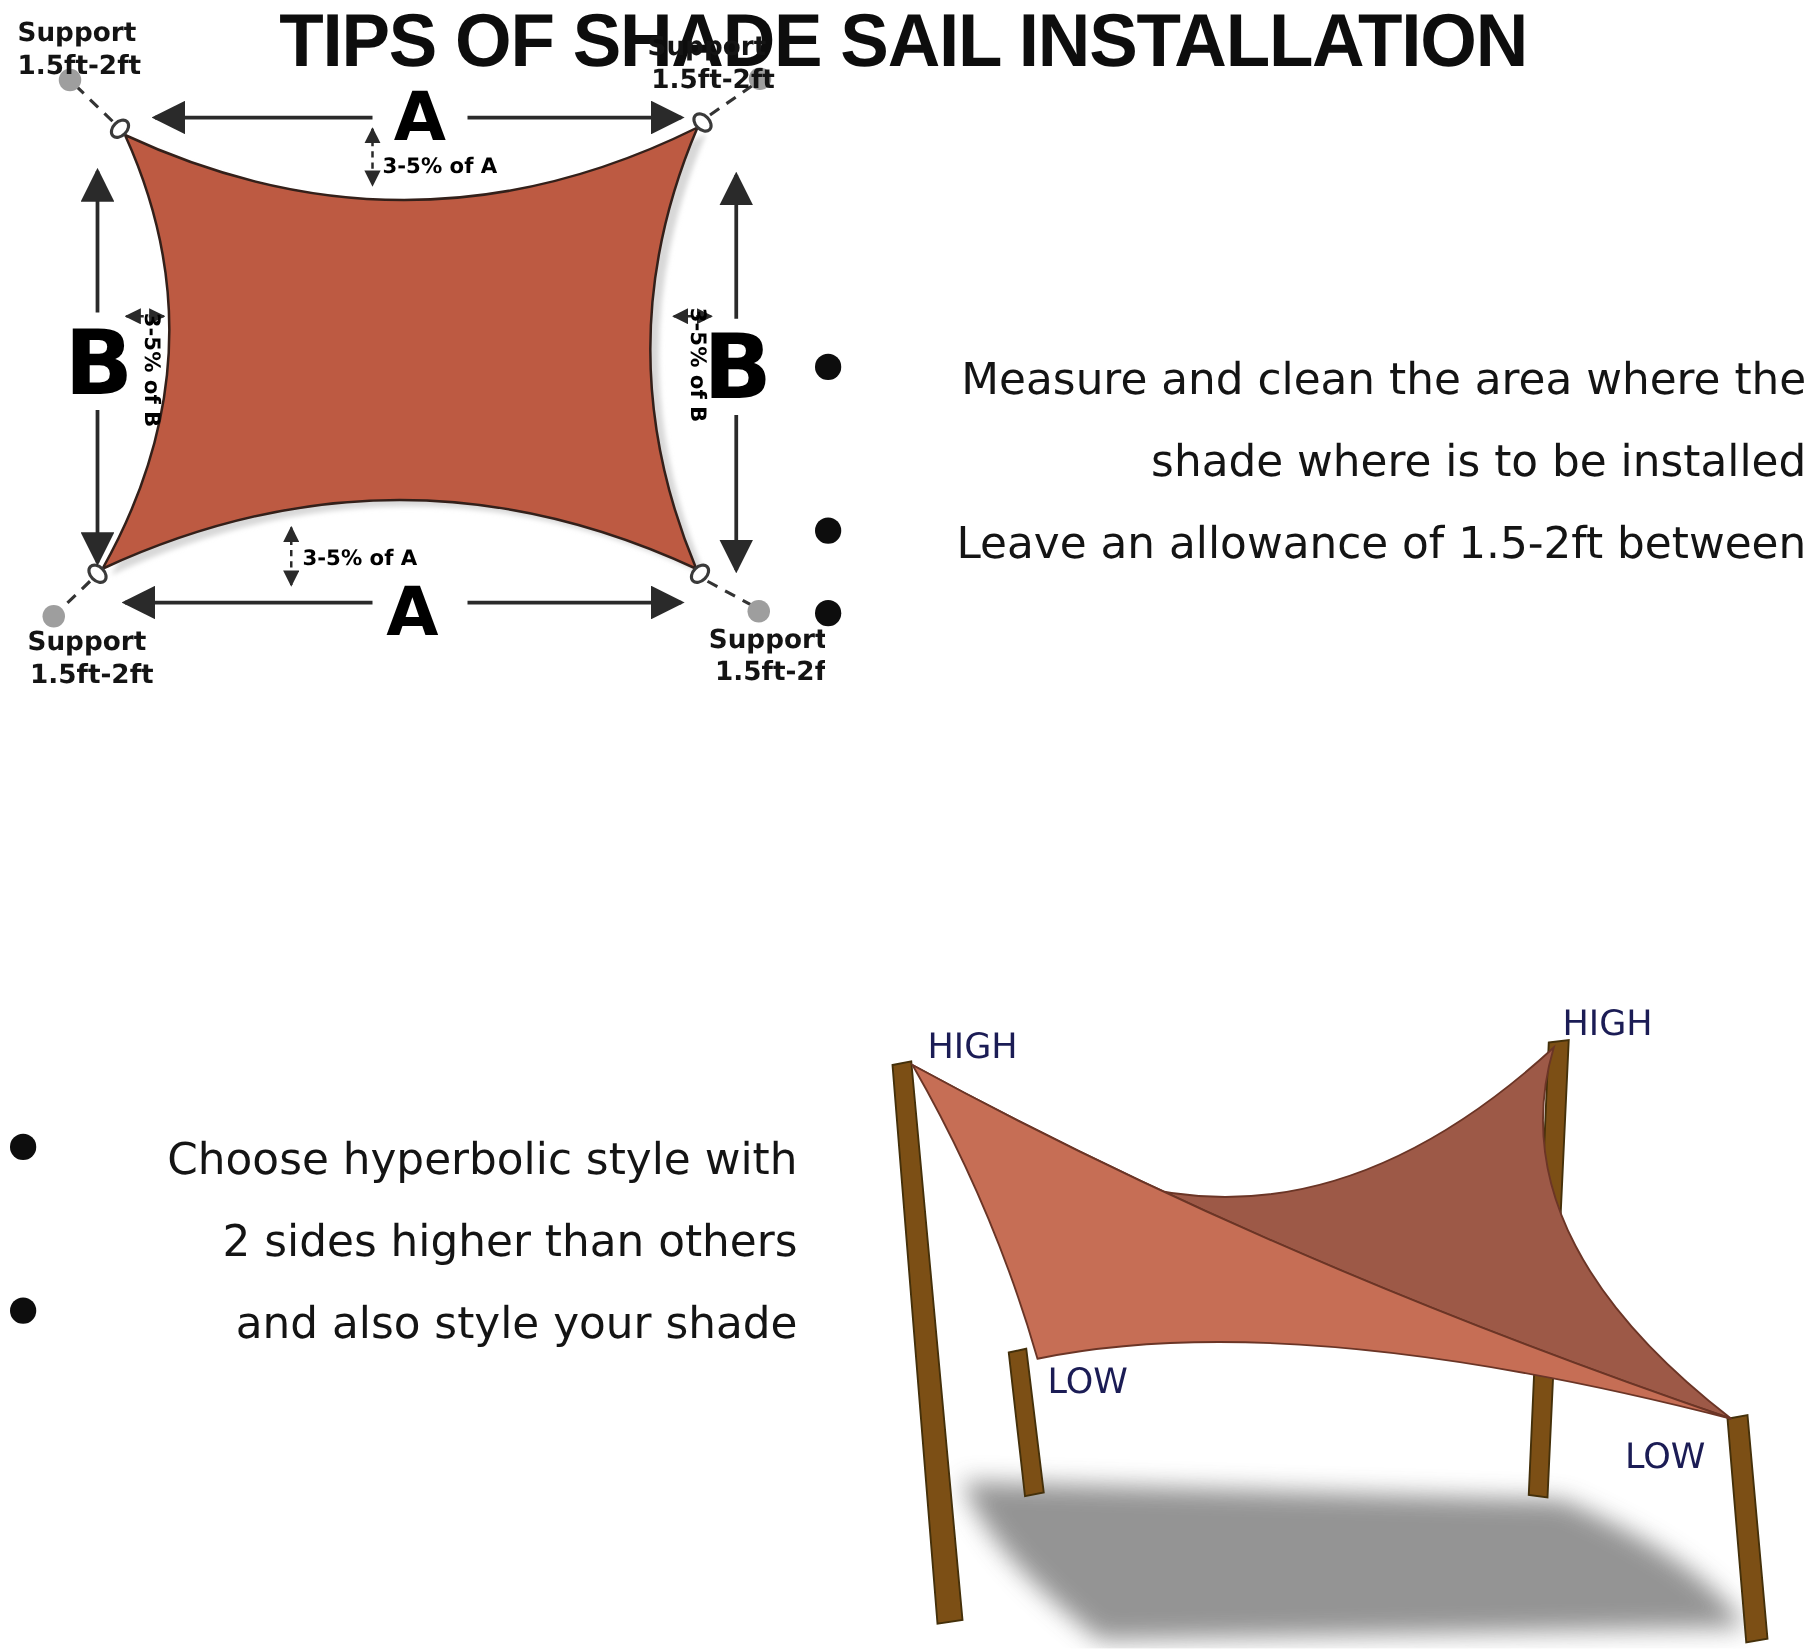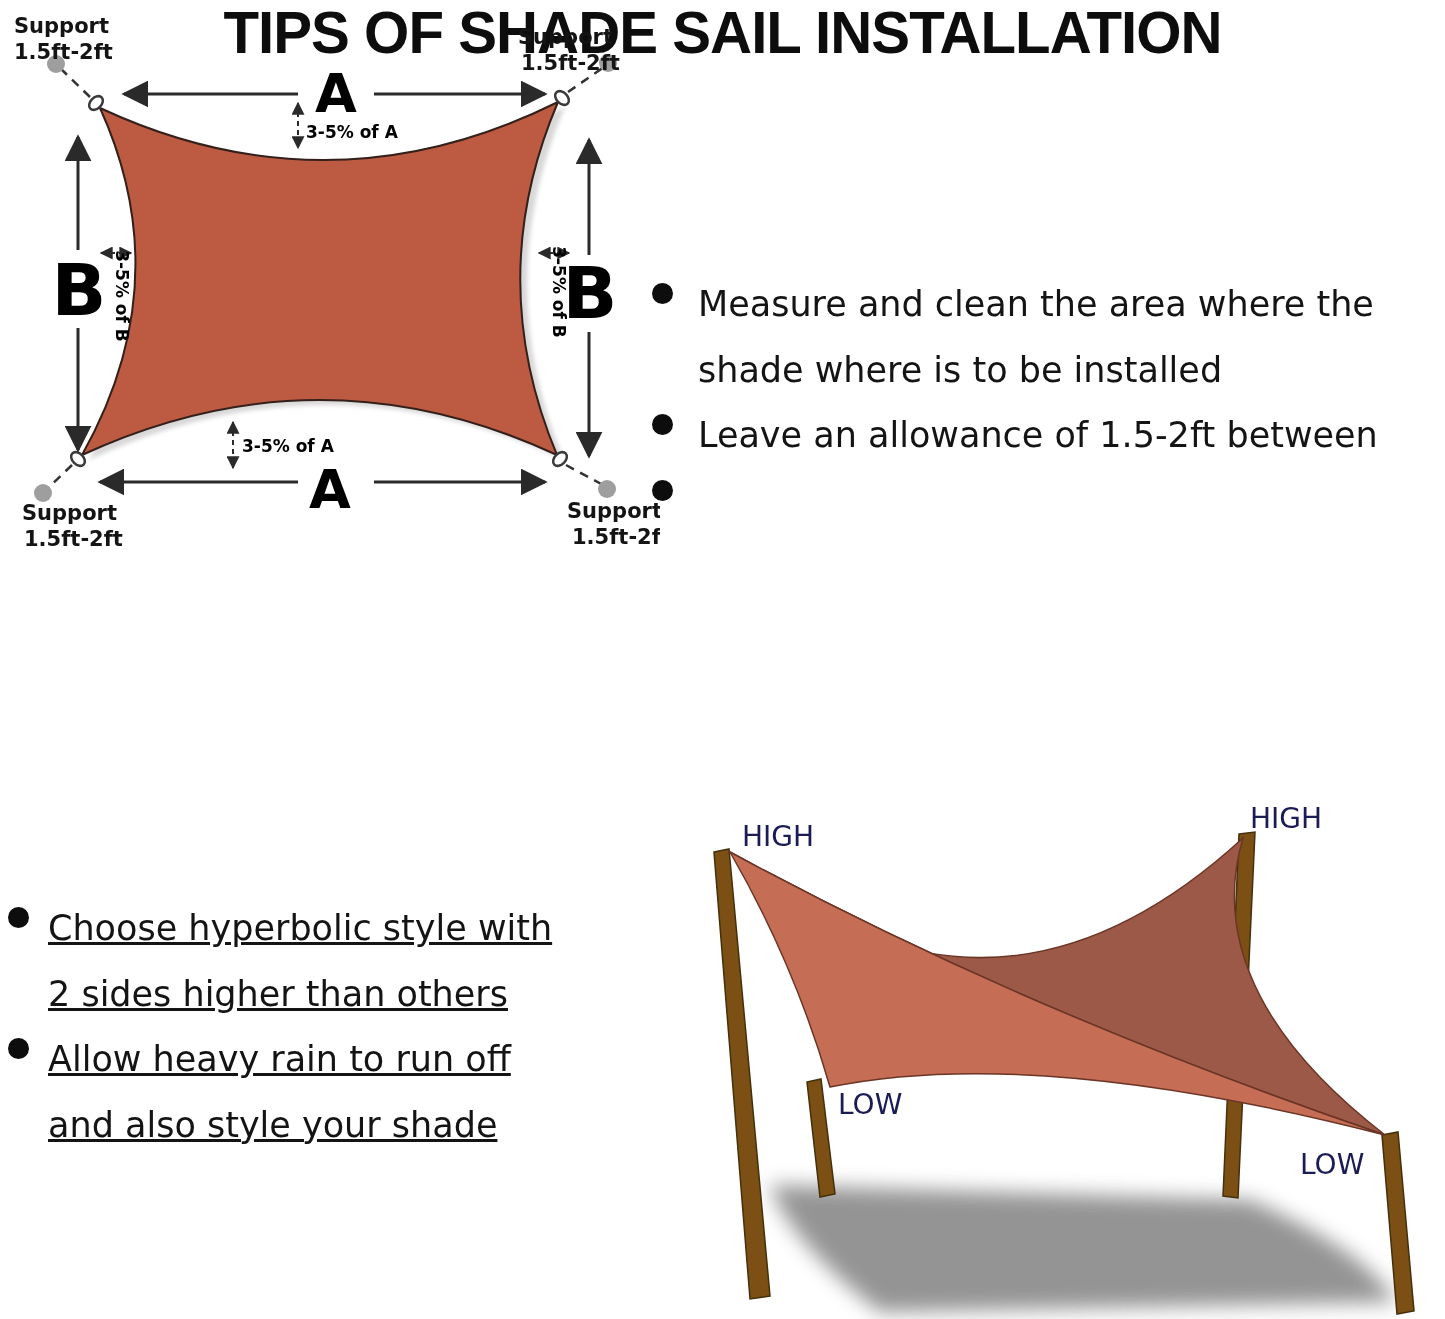--- a/index.html
+++ b/index.html
@@ -8,22 +8,22 @@
   .page-title{position:absolute;top:0;left:0;width:100%;text-align:center;
               font-family:"Liberation Sans",sans-serif;font-weight:bold;
               font-size:60px;line-height:66px;letter-spacing:-1px;color:#0d0d0d;
               transform:scaleX(0.97);}
   .svg-abs{position:absolute;}
   #diagram-wrap{left:0;top:170;width:660px;height:560px;}
   #illus-wrap{left:690px;top:780px;width:755px;height:539px;}
   .tips{position:absolute;font-size:35px;line-height:65.5px;color:#141414;}
   .tips-right{left:650px;top:272px;width:795px;}
   .tips-left{left:8px;top:896px;width:630px;}
-  .tip-item{position:relative;padding-left:48px;}
-  .tips-left .tip-item{padding-left:40px;text-decoration:underline;}
+  .tip-item{position:relative;padding-left:48px;text-align:right;}
+  .tips-left .tip-item{padding-left:40px;}
   .bullet{position:absolute;left:2px;top:11px;width:21px;height:21px;border-radius:50%;
           background:#0d0d0d;}
   .tips-left .bullet{left:0;}
   .tip-line{display:block;white-space:nowrap;}
   svg text{font-family:"DejaVu Sans",sans-serif;}
   .dim-letter{font-weight:bold;}
   .support-label{font-weight:bold;}
   .pct-label{font-weight:bold;}
   .height-label{font-family:"Liberation Sans",sans-serif;}
 </style>
@@ -131,21 +131,20 @@
   </div>
 
   <div class="tips tips-left">
     <div class="tip-item">
       <span class="bullet"></span>
       <span class="tip-line">Choose hyperbolic style with</span>
       <span class="tip-line">2 sides higher than others</span>
     </div>
     <div class="tip-item">
       <span class="bullet"></span>
-      <span class="tip-line">Allow heavy rain to run off</span>
       <span class="tip-line">and also style your shade</span>
     </div>
   </div>
 
   <svg id="illus-wrap" class="svg-abs" width="755" height="539" viewBox="0 0 755 539">
     <defs>
       <filter id="blur10" x="-30%" y="-30%" width="160%" height="160%">
         <feGaussianBlur stdDeviation="10"></feGaussianBlur>
       </filter>
     </defs>

